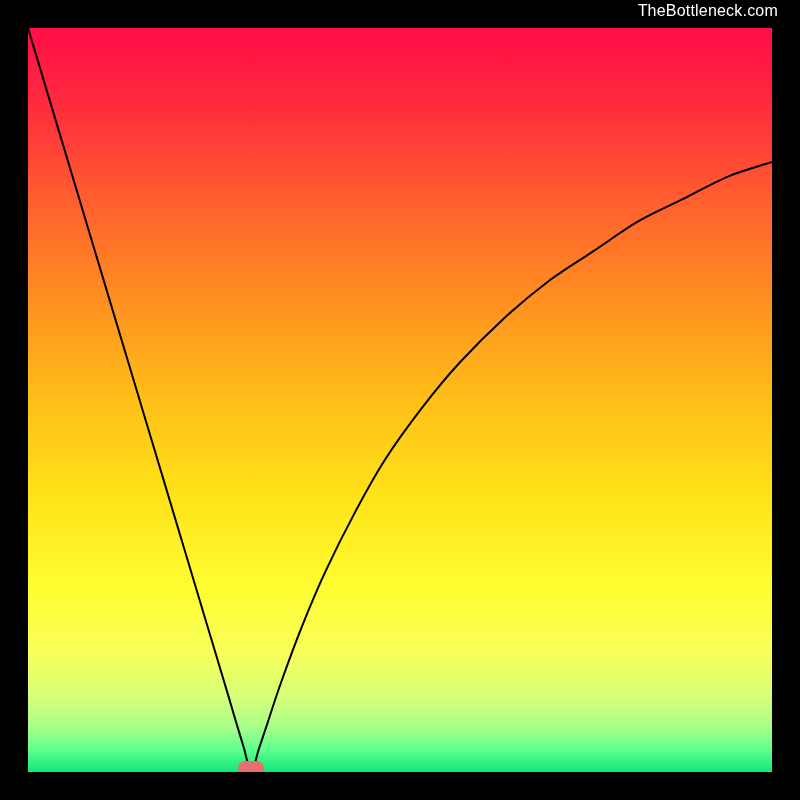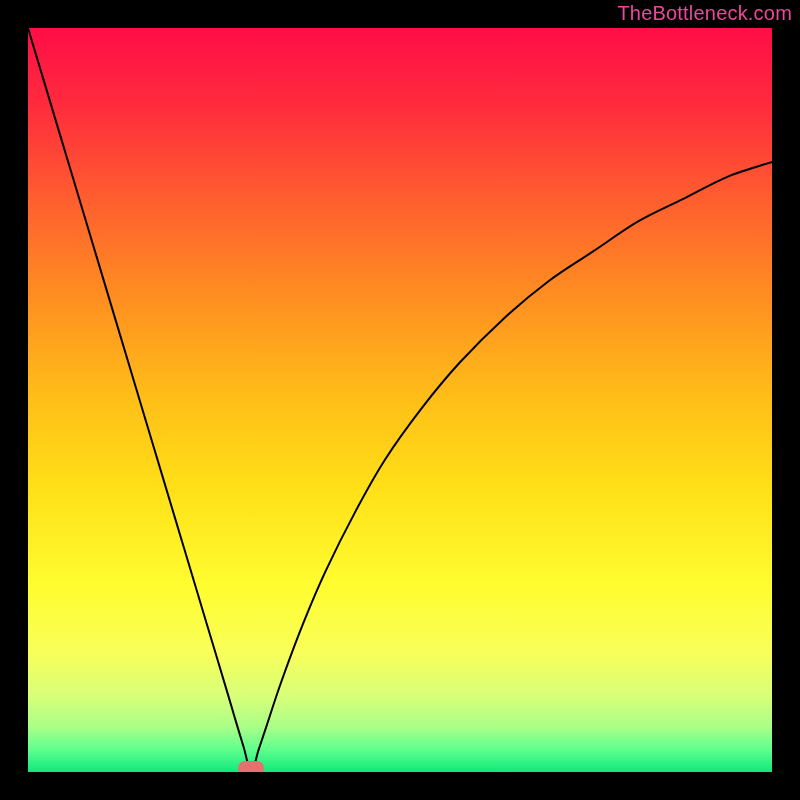--- a/index.html
+++ b/index.html
@@ -34,23 +34,23 @@
   }
   svg.curve {
     position: absolute;
     top: 0; left: 0;
     width: 100%;
     height: 100%;
   }
   .watermark {
     position: absolute;
     top: 2px;
-    right: 8px;
-    color: #ec4899;
-    font-size: 20px;
+    right: 22px;
+    color: #ffffff;
+    font-size: 16px;
     font-weight: 500;
     letter-spacing: 0.2px;
   }
   .marker {
     position: absolute;
     width: 26px;
     height: 14px;
     border-radius: 7px;
     transform: translate(-50%, -50%);
   }

